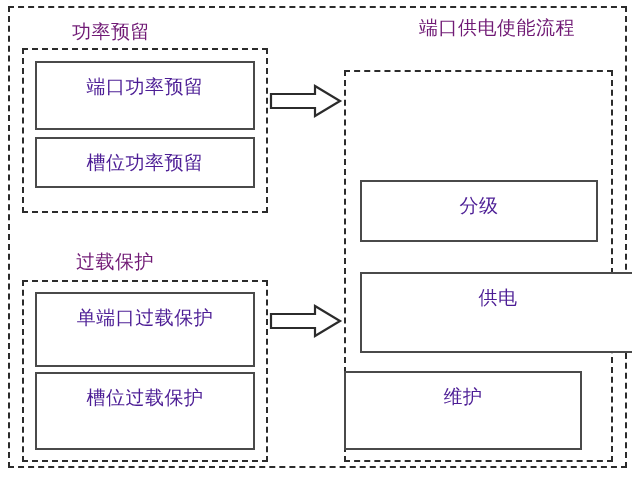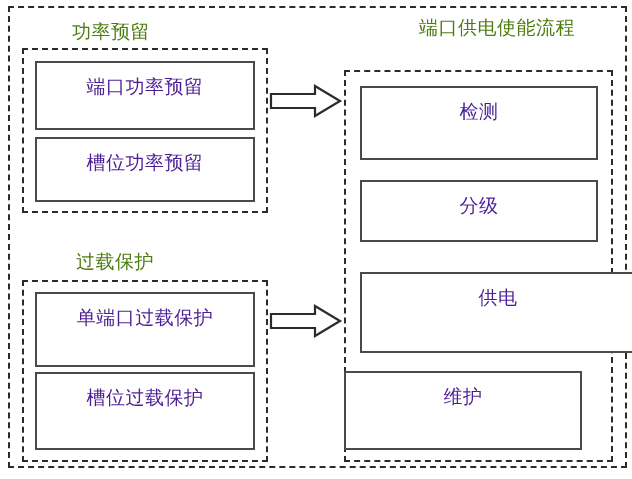--- a/index.html
+++ b/index.html
@@ -35,21 +35,21 @@
     position: absolute;
     box-sizing: border-box;
     border: 2px dashed #2b2b2b;
     background: transparent;
   }
 
   
   .group-caption {
     position: absolute;
     font-size: 19px;
-    color: #4d7c0f;
+    color: #701a75;
     line-height: 1;
     white-space: nowrap;
     letter-spacing: 0.5px;
   }
 
   
   .box {
     position: absolute;
     box-sizing: border-box;
     border: 2px solid #4a4a4a;
@@ -82,43 +82,40 @@
   <div class="outer-frame"></div>
 
   <div class="group-caption" style="left:72px; top:22px;">功率预留</div>
 
   <div class="group-dashed" style="left:22px; top:48px; width:246px; height:165px;"></div>
 
   <div class="box" style="left:35px; top:61px; width:220px; height:69px;">
     <div class="box-label">端口功率预留</div>
   </div>
 
-  <div class="box" style="left:35px; top:137px; width:220px; height:65px;">
+  <div class="box" style="left:35px; top:137px; width:220px; height:51px;">
     <div class="box-label">槽位功率预留</div>
   </div>
 
   <div class="group-caption" style="left:76px; top:252px;">过载保护</div>
 
   <div class="group-dashed" style="left:22px; top:280px; width:246px; height:182px;"></div>
 
   <div class="box" style="left:35px; top:292px; width:220px; height:75px;">
     <div class="box-label">单端口过载保护</div>
   </div>
 
   <div class="box" style="left:35px; top:372px; width:220px; height:78px;">
     <div class="box-label">槽位过载保护</div>
   </div>
 
   <div class="group-caption" style="left:375px; top:18px;margin-left:44px;">端口供电使能流程</div>
 
   <div class="group-dashed" style="left:344px; top:70px; width:269px; height:392px;"></div>
 
-  <div class="box" style="left:360px; top:86px; width:238px; height:74px;">
-    <div class="box-label">检测</div>
-  </div>
 
   <div class="box" style="left:360px; top:180px; width:238px; height:62px;">
     <div class="box-label">分级</div>
   </div>
 
   <div class="box" style="left:360px; top:272px; width:276px; height:81px;">
     <div class="box-label">供电</div>
   </div>
 
   <div class="box" style="left:344px; top:371px; width:238px; height:79px;">

